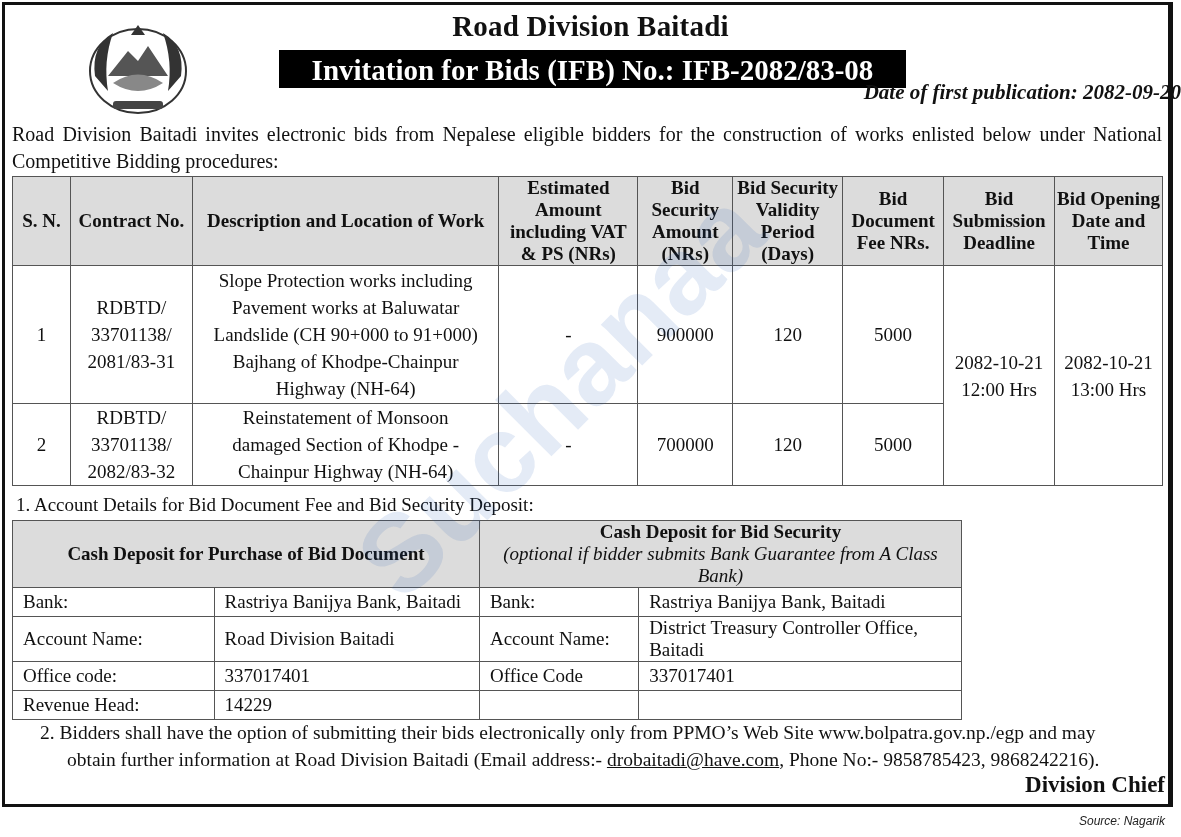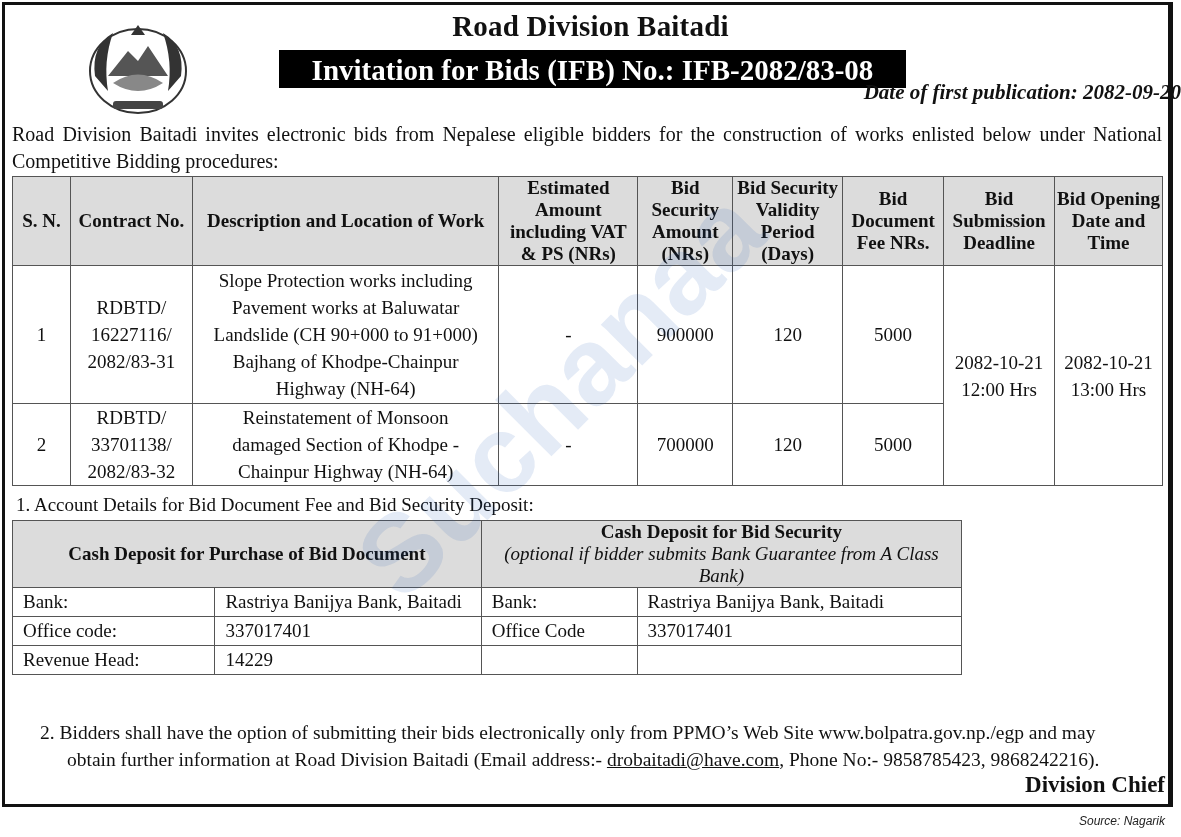--- a/index.html
+++ b/index.html
@@ -75,21 +75,21 @@
     <th>Description and Location of Work</th>
     <th>Estimated Amount including VAT &amp; PS (NRs)</th>
     <th>Bid Security Amount (NRs)</th>
     <th>Bid Security Validity Period (Days)</th>
     <th>Bid Document Fee NRs.</th>
     <th>Bid Submission Deadline</th>
     <th>Bid Opening Date and Time</th>
   </tr>
   <tr style="height:138px">
     <td>1</td>
-    <td style="padding:0 12px">RDBTD/ 16227116/ 2082/83-31</td>
+    <td style="padding:0 12px">RDBTD/ 33701138/ 2081/83-31</td>
     <td style="padding:0 8px">Slope Protection works including Pavement works at Baluwatar Landslide (CH 90+000 to 91+000) Bajhang of Khodpe-Chainpur Highway (NH-64)</td>
     <td>-</td>
     <td>900000</td>
     <td>120</td>
     <td>5000</td>
     <td rowspan="2">
       <span>2082-10-21</span><br>
       <span>12:00 Hrs</span>
     </td>
     <td rowspan="2">
@@ -126,20 +126,26 @@
       <span class="sub">(optional if bidder submits Bank Guarantee from A Class Bank)</span>
     </th>
   </tr>
   <tr>
     <td>Bank:</td>
     <td>Rastriya Banijya Bank, Baitadi</td>
     <td>Bank:</td>
     <td>Rastriya Banijya Bank, Baitadi</td>
   </tr>
   <tr>
+    <td>Account Name:</td>
+    <td>Road Division Baitadi</td>
+    <td>Account Name:</td>
+    <td>District Treasury Controller Office, Baitadi</td>
+  </tr>
+  <tr>
     <td>Office code:</td>
     <td>337017401</td>
     <td>Office Code</td>
     <td>337017401</td>
   </tr>
   <tr>
     <td>Revenue Head:</td>
     <td>14229</td>
     <td></td>
     <td></td>

